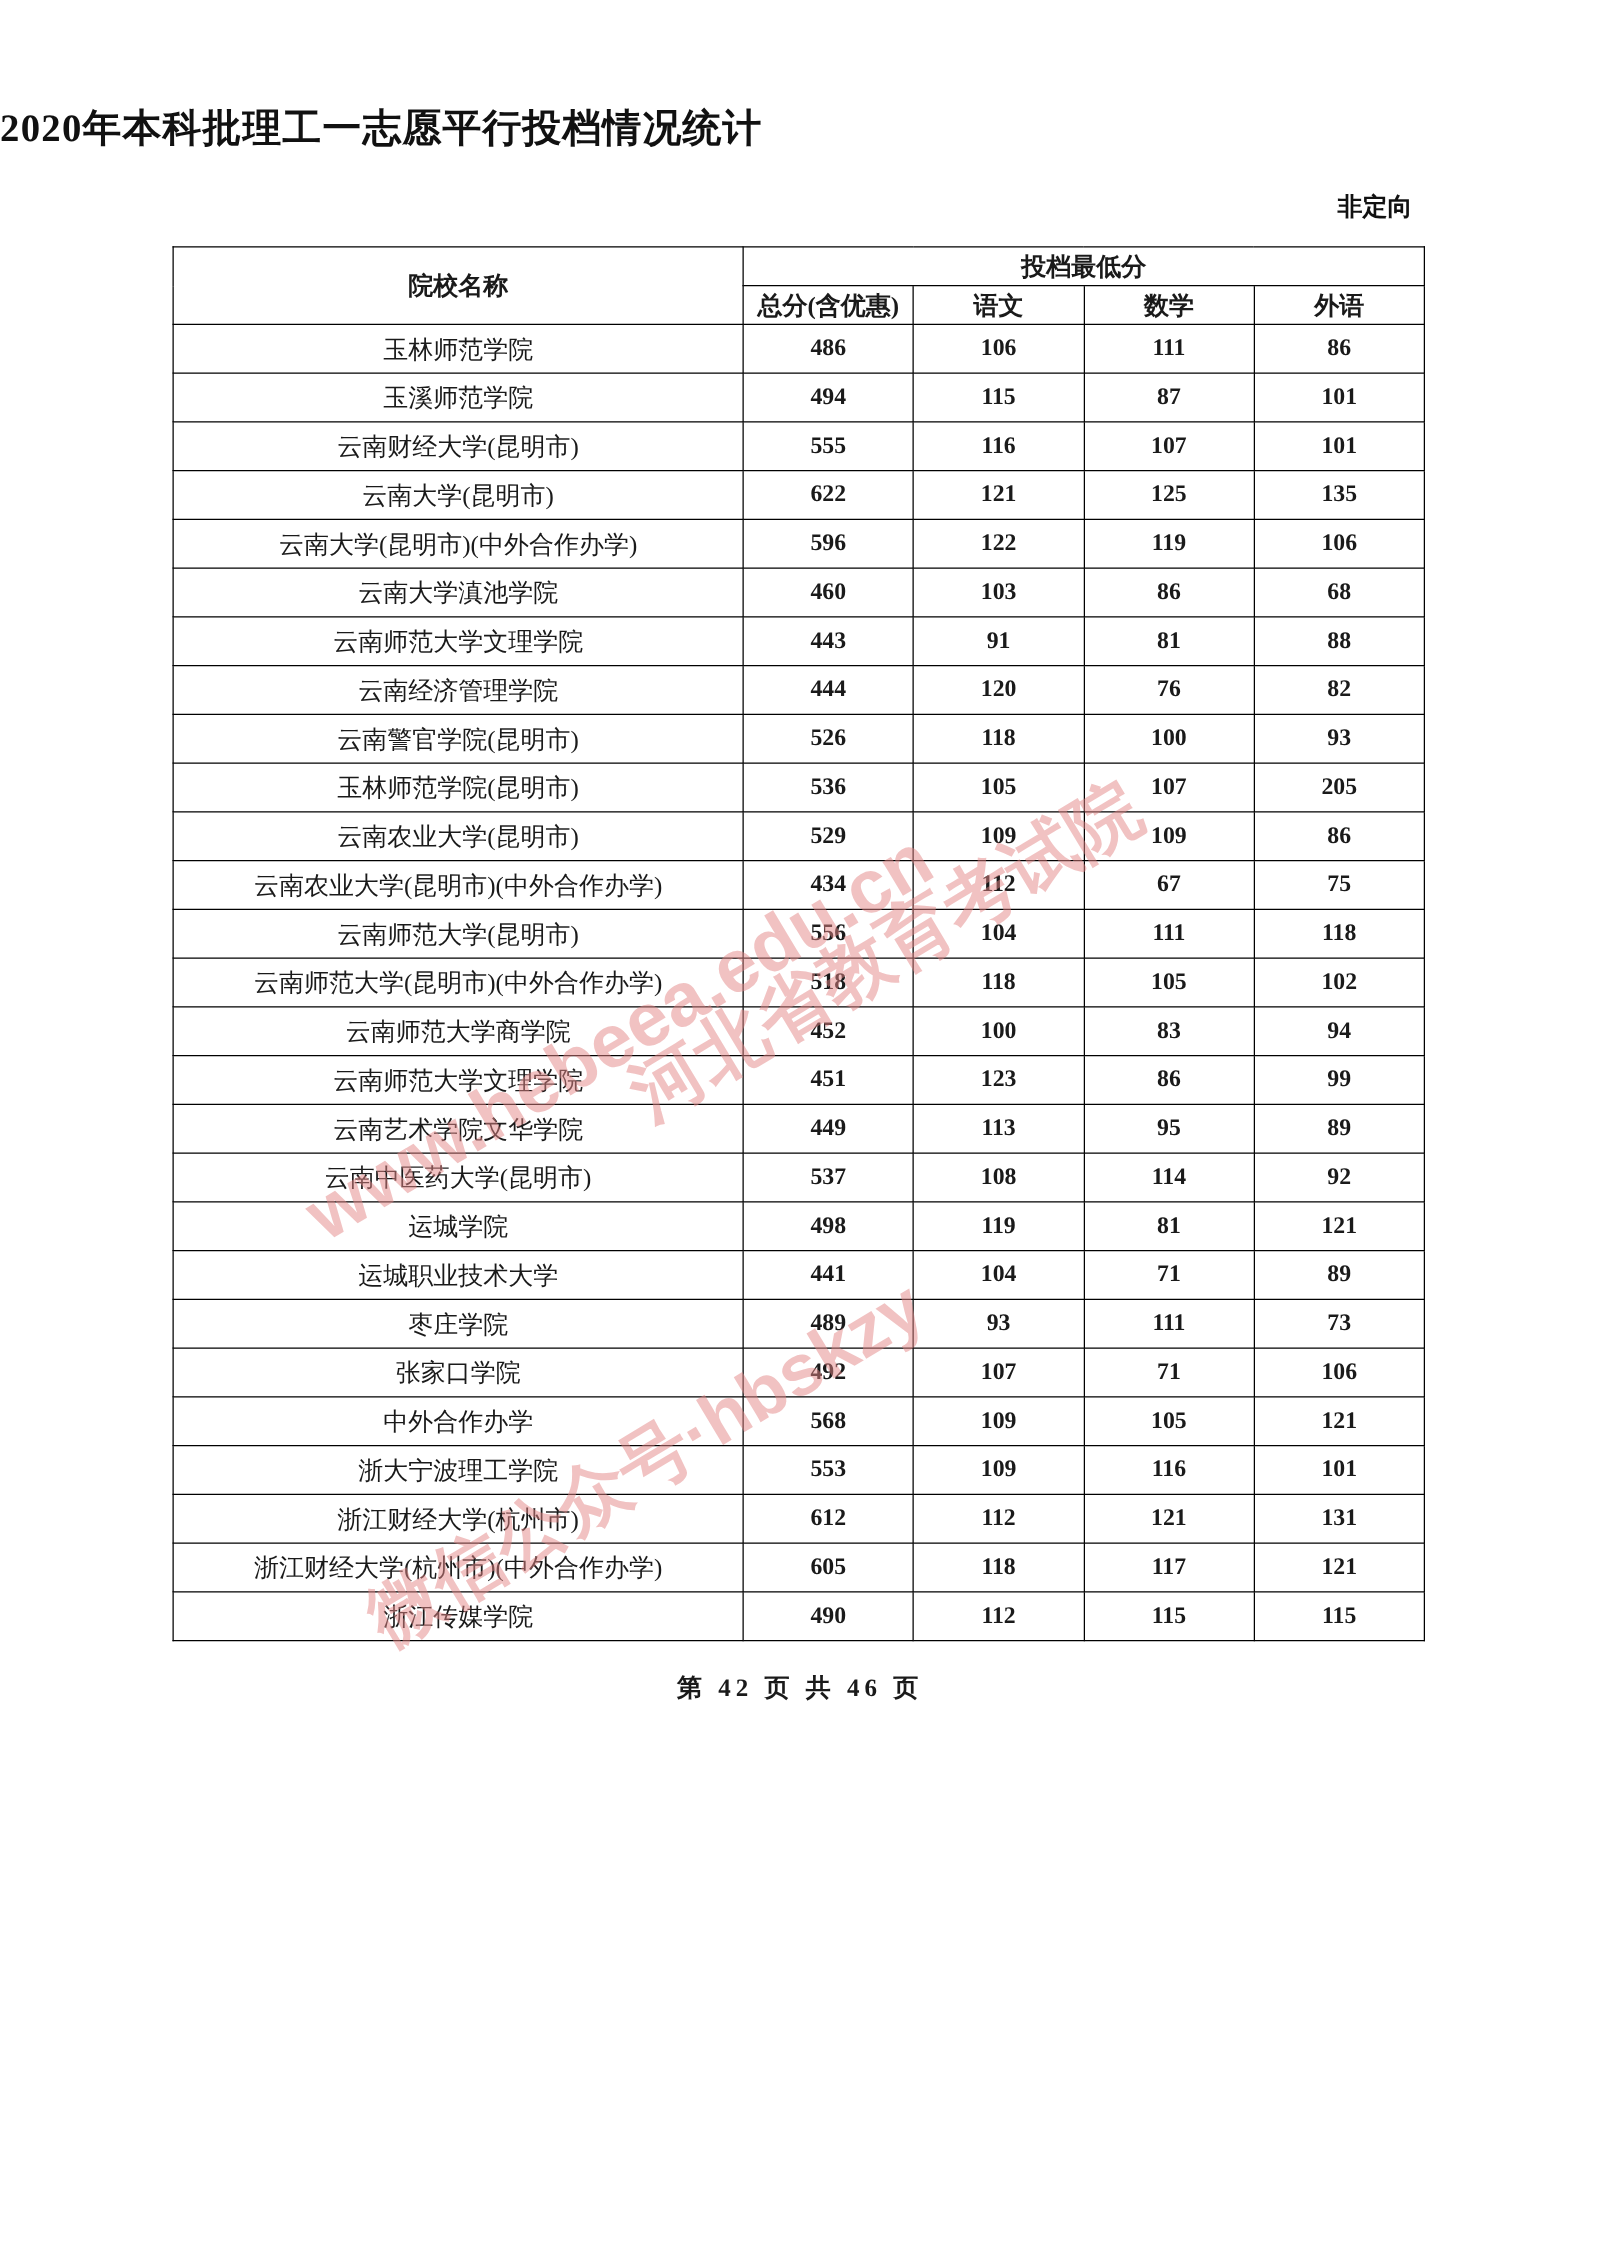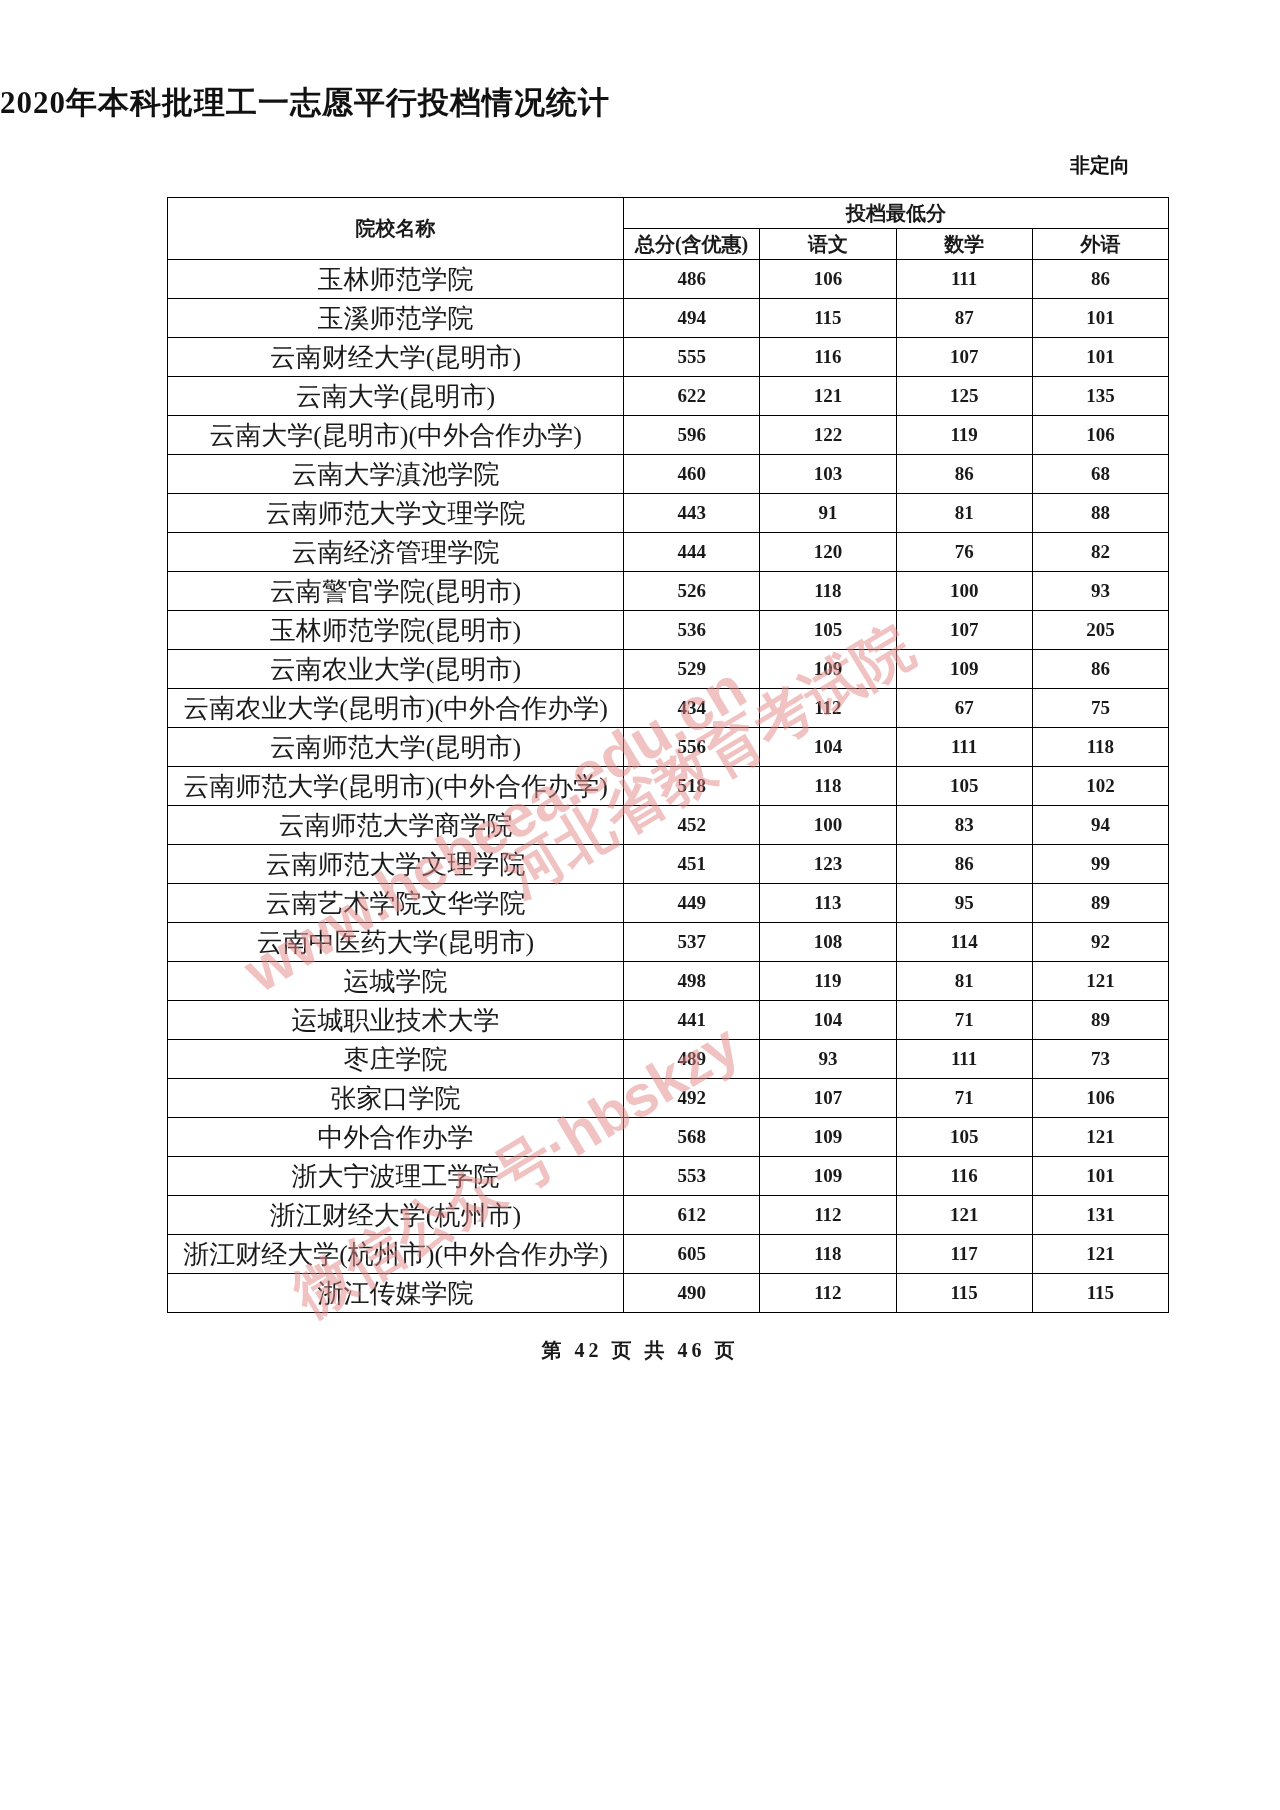--- a/index.html
+++ b/index.html
@@ -41,42 +41,41 @@
     padding-left: 12px;
   }
   .table-wrap {
     margin-top: 18px;
     padding: 0 140px 0 138px;
   }
   table.main {
     border-collapse: collapse;
     width: 100%;
     table-layout: fixed;
-    margin-left: 29px;
   }
   table.main th, table.main td {
     border: 1px solid #000;
     padding: 0;
     text-align: center;
     vertical-align: middle;
   }
   table.main th {
     font-weight: bold;
     font-size: 20px;
     height: 30px;
   }
   .th-name {
     width: 455px;
   }
   .col-total { width: 140px; }
   .col-sub { width: 95px; }
   td.school {
     text-align: left;
     padding-left: 14px;
-    font-size: 26px;
+    font-size: 20px;
     height: 38px;
     white-space: nowrap;
     overflow: hidden;
     font-family: Liberation Serif, serif;
   }
   td.score {
     font-weight: bold;
     font-size: 19px;
     height: 38px;
   }

